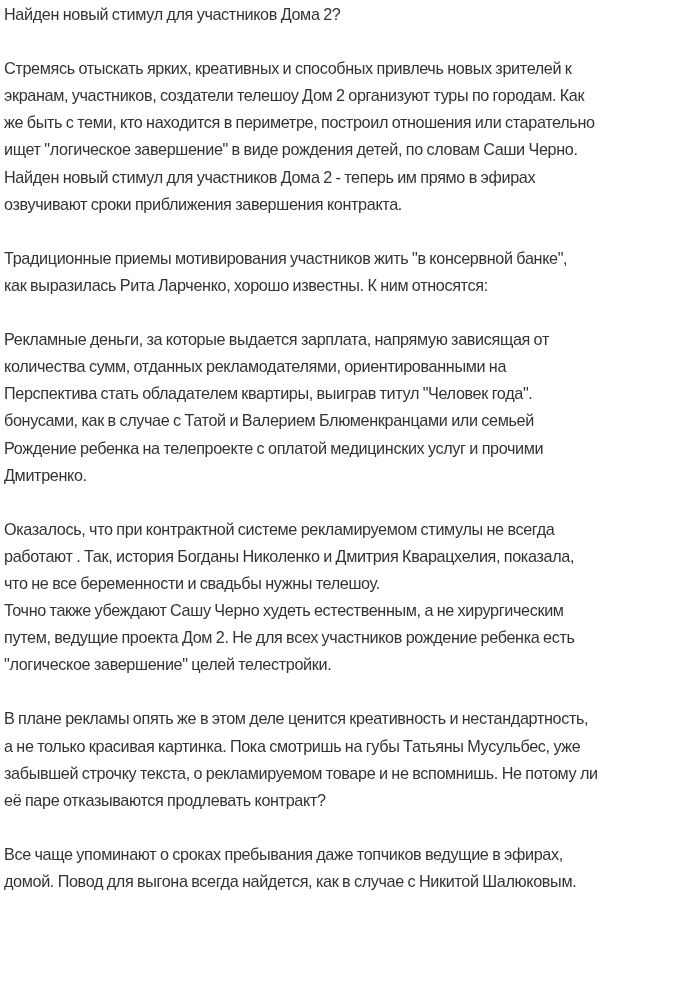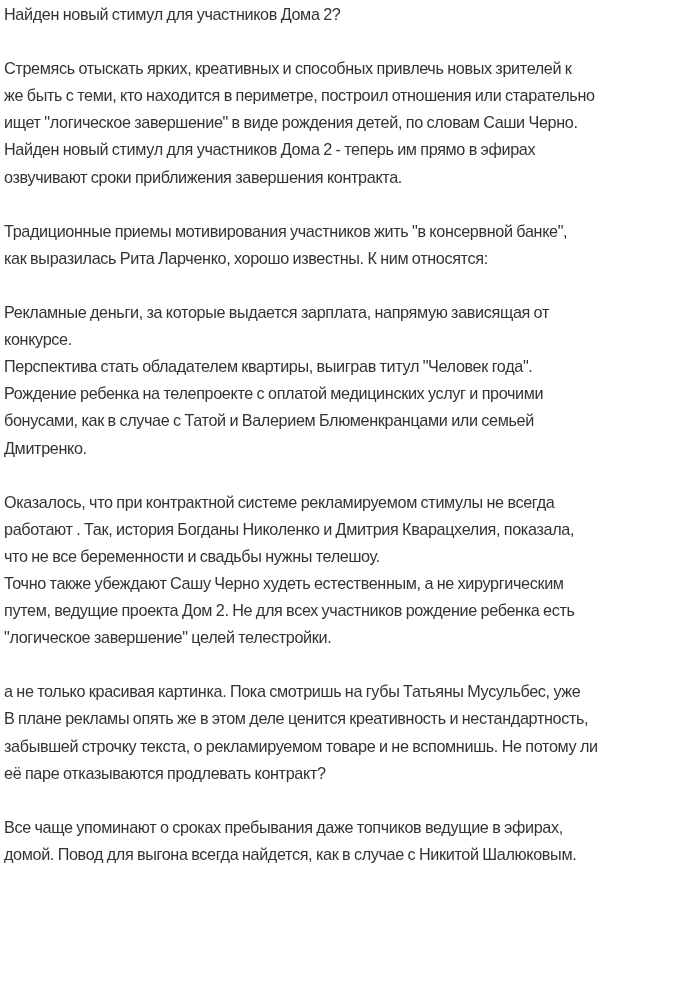--- a/index.html
+++ b/index.html
@@ -18,56 +18,57 @@
 </style>
 </head>
 <body>
 
 <div class="article">
   <span class="line">Найден новый стимул для участников Дома 2?</span>
   <span class="gap"></span>
 
   <div>
     <span class="line">Стремясь отыскать ярких, креативных и способных привлечь новых зрителей к</span>
+    <span class="line">экранам, участников, создатели телешоу Дом 2 организуют туры по городам. Как</span>
     <span class="line">же быть с теми, кто находится в периметре, построил отношения или старательно</span>
     <span class="line">ищет "логическое завершение" в виде рождения детей, по словам Саши Черно.</span>
     <span class="line">Найден новый стимул для участников Дома 2 - теперь им прямо в эфирах</span>
     <span class="line">озвучивают сроки приближения завершения контракта.</span>
   </div>
   <span class="gap"></span>
 
   <div>
     <span class="line">Традиционные приемы мотивирования участников жить "в консервной банке",</span>
     <span class="line">как выразилась Рита Ларченко, хорошо известны. К ним относятся:</span>
   </div>
   <span class="gap"></span>
 
   <div>
     <span class="line">Рекламные деньги, за которые выдается зарплата, напрямую зависящая от</span>
-    <span class="line">конкурсе.</span>
+    <span class="line">количества сумм, отданных рекламодателями, ориентированными на</span>
     <span class="line">Перспектива стать обладателем квартиры, выиграв титул "Человек года".</span>
+    <span class="line">бонусами, как в случае с Татой и Валерием Блюменкранцами или семьей</span>
     <span class="line">Рождение ребенка на телепроекте с оплатой медицинских услуг и прочими</span>
-    <span class="line">бонусами, как в случае с Татой и Валерием Блюменкранцами или семьей</span>
     <span class="line">Дмитренко.</span>
   </div>
   <span class="gap"></span>
 
   <div>
     <span class="line">Оказалось, что при контрактной системе рекламируемом стимулы не всегда</span>
     <span class="line">работают . Так, история Богданы Николенко и Дмитрия Кварацхелия, показала,</span>
     <span class="line">что не все беременности и свадьбы нужны телешоу.</span>
     <span class="line">Точно также убеждают Сашу Черно худеть естественным, а не хирургическим</span>
     <span class="line">путем, ведущие проекта Дом 2. Не для всех участников рождение ребенка есть</span>
     <span class="line">"логическое завершение" целей телестройки.</span>
   </div>
   <span class="gap"></span>
 
   <div>
+    <span class="line">В плане рекламы опять же в этом деле ценится креативность и нестандартность,</span>
     <span class="line">а не только красивая картинка. Пока смотришь на губы Татьяны Мусульбес, уже</span>
-    <span class="line">В плане рекламы опять же в этом деле ценится креативность и нестандартность,</span>
     <span class="line">забывшей строчку текста, о рекламируемом товаре и не вспомнишь. Не потому ли</span>
     <span class="line">её паре отказываются продлевать контракт?</span>
   </div>
   <span class="gap"></span>
 
   <div>
     <span class="line">Все чаще упоминают о сроках пребывания даже топчиков ведущие в эфирах,</span>
     <span class="line">домой. Повод для выгона всегда найдется, как в случае с Никитой Шалюковым.</span>
 
   </div>

